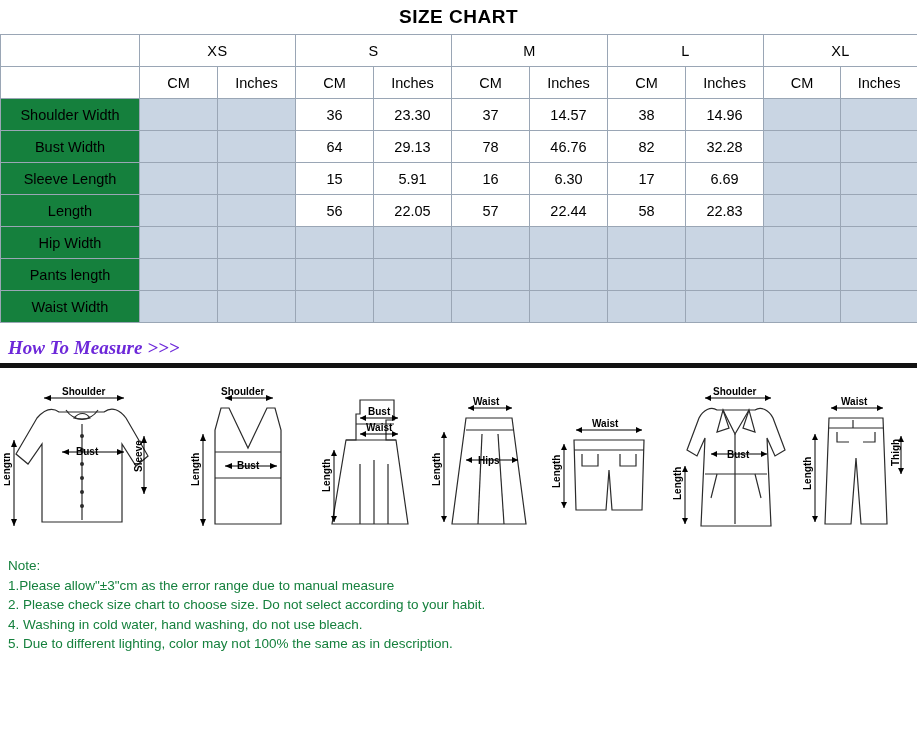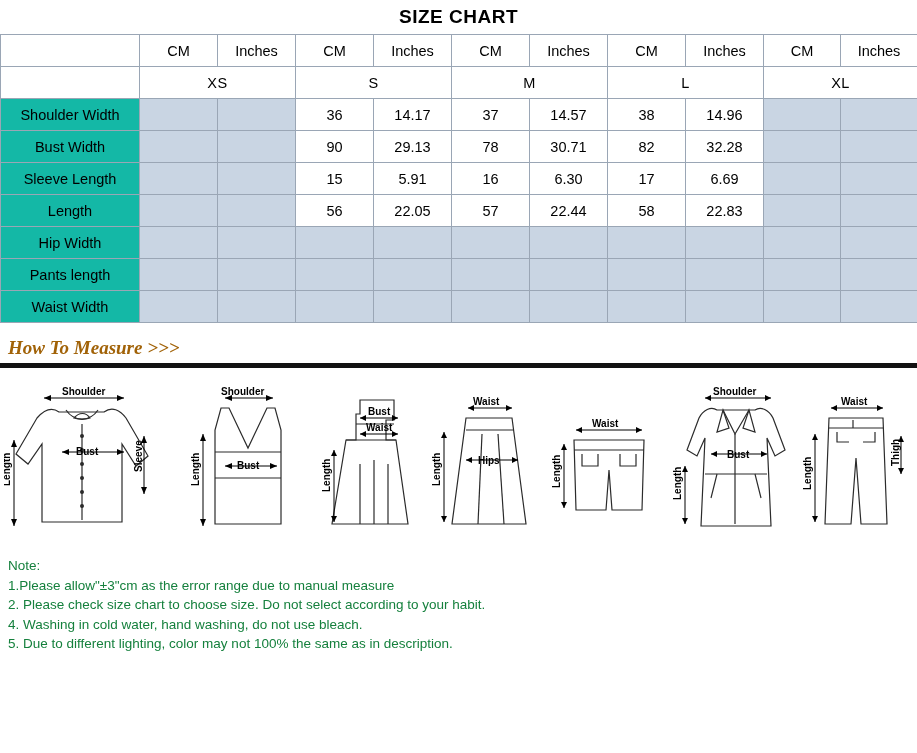--- a/index.html
+++ b/index.html
@@ -34,21 +34,21 @@
     font-weight:normal;
     text-align:center;
     height:31px;
     padding:0;
     color:#000;
   }
   td.rowlabel{
     text-align:left;
     padding-left:10px;
     font-size:14px;
-    background:#14b8a6;
+    background:#15803d;
   }
   td.sizehdr{
     font-size:20px;
     font-weight:bold;
     color:#e8161b;
     height:36px;
     letter-spacing:.5px;
   }
   td.unit{
     font-size:13.5px;
@@ -56,21 +56,21 @@
   }
   .blank{background:#c9d5e3;}
   .corner{background:#ffffff;border-left:1px solid #9aa6b5;}
 
   
   .htm-wrap{margin-top:14px;}
   .htm-title{
     font-size:19px;
     font-weight:bold;
     font-style:italic;
-    color:#a16207;
+    color:#6d28d9;
     padding:0 0 2px 8px;
     font-family:"Liberation Serif", serif;
     margin-top:6px;
   }
   .htm-rule{height:5px;background:#121212;margin-top:2px;}
   .figures{
     display:flex;
     align-items:flex-end;
     justify-content:space-between;
     height:182px;
@@ -106,60 +106,60 @@
       <col style="width:78px">
         <col style="width:78px">
       <col style="width:78px">
         <col style="width:78px">
       <col style="width:77px">
         <col style="width:77px">
     </colgroup>
     <tbody id="table-body">
         <tr>
           <td class="corner"></td>
+          <td class="sizehdr" colspan="2">XS</td>
+          <td class="sizehdr" colspan="2">S</td>
+          <td class="sizehdr" colspan="2">M</td>
+          <td class="sizehdr" colspan="2">L</td>
+          <td class="sizehdr" colspan="2">XL</td>
+        </tr>
+        <tr>
+          <td class="corner"></td>
           <td class="unit">CM</td>
           <td class="unit">Inches</td>
           <td class="unit">CM</td>
           <td class="unit">Inches</td>
           <td class="unit">CM</td>
           <td class="unit">Inches</td>
           <td class="unit">CM</td>
           <td class="unit">Inches</td>
           <td class="unit">CM</td>
           <td class="unit">Inches</td>
         </tr>
         <tr>
-          <td class="corner"></td>
-          <td class="sizehdr" colspan="2">XS</td>
-          <td class="sizehdr" colspan="2">S</td>
-          <td class="sizehdr" colspan="2">M</td>
-          <td class="sizehdr" colspan="2">L</td>
-          <td class="sizehdr" colspan="2">XL</td>
-        </tr>
-        <tr>
           <td class="rowlabel">Shoulder Width</td>
           <td class="blank"></td>
           <td class="blank"></td>
           <td>36</td>
-          <td>14.17</td>
+          <td>23.30</td>
           <td>37</td>
           <td>14.57</td>
           <td>38</td>
           <td>14.96</td>
           <td class="blank"></td>
           <td class="blank"></td>
         </tr>
         <tr>
           <td class="rowlabel">Bust Width</td>
           <td class="blank"></td>
           <td class="blank"></td>
-          <td>90</td>
+          <td>64</td>
           <td>29.13</td>
           <td>78</td>
-          <td>30.71</td>
+          <td>46.76</td>
           <td>82</td>
           <td>32.28</td>
           <td class="blank"></td>
           <td class="blank"></td>
         </tr>
         <tr>
           <td class="rowlabel">Sleeve Length</td>
           <td class="blank"></td>
           <td class="blank"></td>
           <td>15</td>

